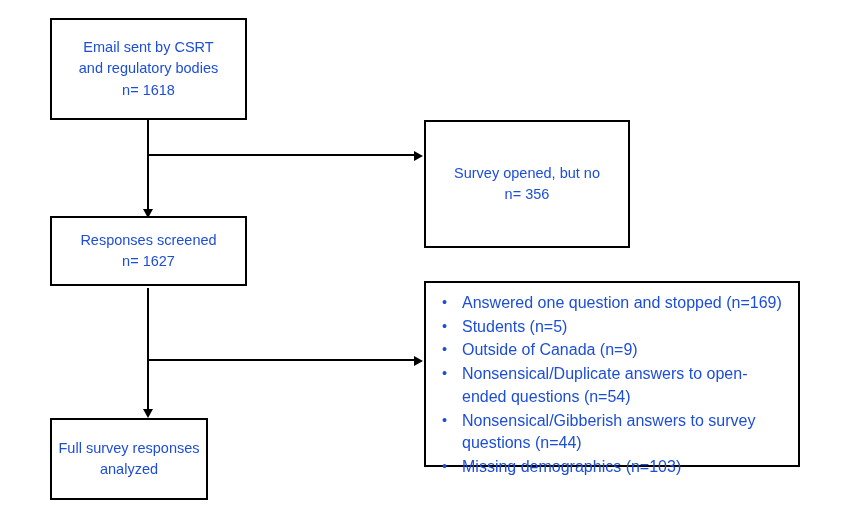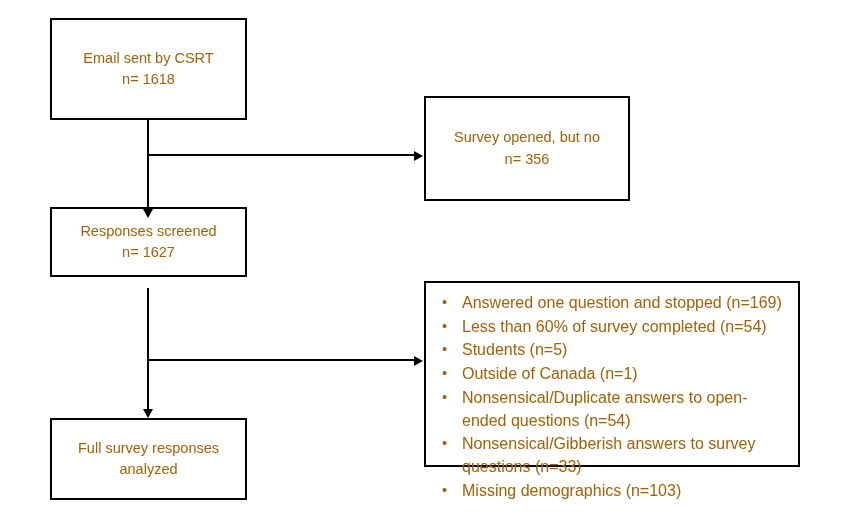--- a/index.html
+++ b/index.html
@@ -6,21 +6,21 @@
     margin: 0;
     padding: 0;
     background: #ffffff;
   }
   #canvas {
     position: relative;
     width: 853px;
     height: 520px;
     background: #ffffff;
     font-family: "Liberation Sans", sans-serif;
-    color: #a16207;
+    color: #1d4ed8;
     overflow: hidden;
   }
   .node {
     position: absolute;
     box-sizing: border-box;
     border: 2px solid #000000;
     background: #ffffff;
     display: flex;
     align-items: center;
     justify-content: center;
@@ -31,23 +31,23 @@
   .node .lines {
     width: 100%;
     padding: 0 6px;
   }
   .node .lines div {
     white-space: nowrap;
   }
 
   
   #node-email      { left: 50px;  top: 18px;  width: 197px; height: 102px; }
-  #node-opened     { left: 424px; top: 96px; width: 206px; height: 105px; text-align: center; }
-  #node-screened   { left: 50px;  top: 207px; width: 197px; height: 70px;  }
-  #node-analyzed   { left: 50px;  top: 418px; width: 197px; height: 82px;  }
+  #node-opened     { left: 424px; top: 120px; width: 206px; height: 128px; text-align: center; }
+  #node-screened   { left: 50px;  top: 216px; width: 197px; height: 70px;  }
+  #node-analyzed   { left: 50px;  top: 418px; width: 158px; height: 82px;  }
 
   #node-exclusions {
     left: 424px; top: 281px; width: 376px; height: 186px;
     display: block;
     padding: 9px 10px 9px 10px;
     text-align: left;
   }
 
   
   ul.bullets {
@@ -110,20 +110,21 @@
   #conn-h2-head { left: 414px; top: 356px; }
 </style>
 </head>
 <body>
 
 <div id="canvas">
 
   <div class="node" id="node-email">
     <div class="lines">
       <div>Email sent by CSRT</div>
+      <div>and regulatory bodies</div>
       <div>n= 1618</div>
     </div>
   </div>
 
   <div class="node" id="node-opened">
     <div class="lines">
       <div>Survey opened, but no</div>
       <div>n= 356</div>
     </div>
   </div>
@@ -138,25 +139,24 @@
   <div class="node" id="node-analyzed">
     <div class="lines">
       <div>Full survey responses</div>
       <div>analyzed</div>
     </div>
   </div>
 
   <div class="node" id="node-exclusions">
     <ul class="bullets" id="exclusion-list">
         <li>Answered one question and stopped (n=169)</li>
-        <li>Less than 60% of survey completed (n=54)</li>
         <li>Students (n=5)</li>
-        <li>Outside of Canada (n=1)</li>
+        <li>Outside of Canada (n=9)</li>
         <li>Nonsensical/Duplicate answers to open-ended questions (n=54)</li>
-        <li>Nonsensical/Gibberish answers to survey questions (n=33)</li>
+        <li>Nonsensical/Gibberish answers to survey questions (n=44)</li>
         <li>Missing demographics (n=103)</li>
       </ul>
   </div>
 
   <div class="vline" id="conn-v1"></div>
   <div class="arrow-down" id="conn-v1-head"></div>
 
   <div class="hline" id="conn-h1"></div>
   <div class="arrow-right" id="conn-h1-head"></div>
 

